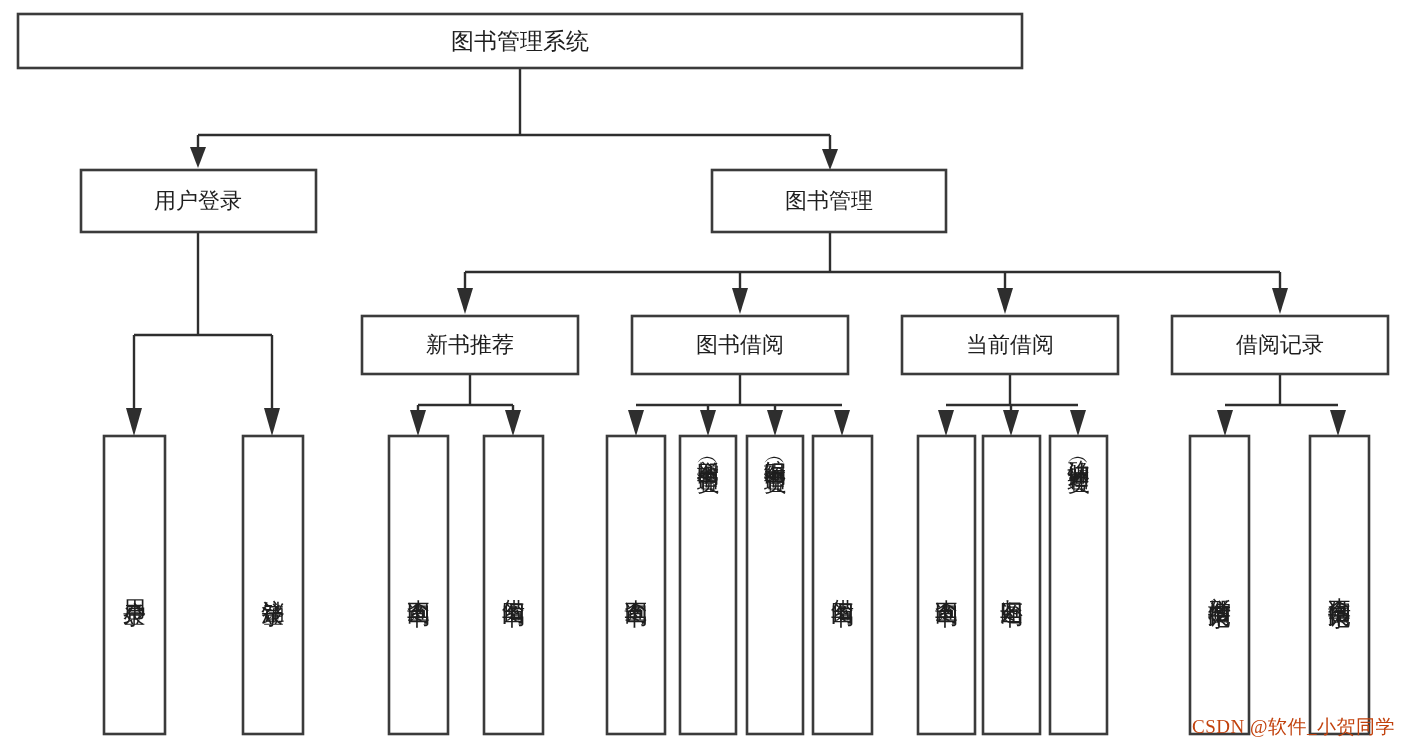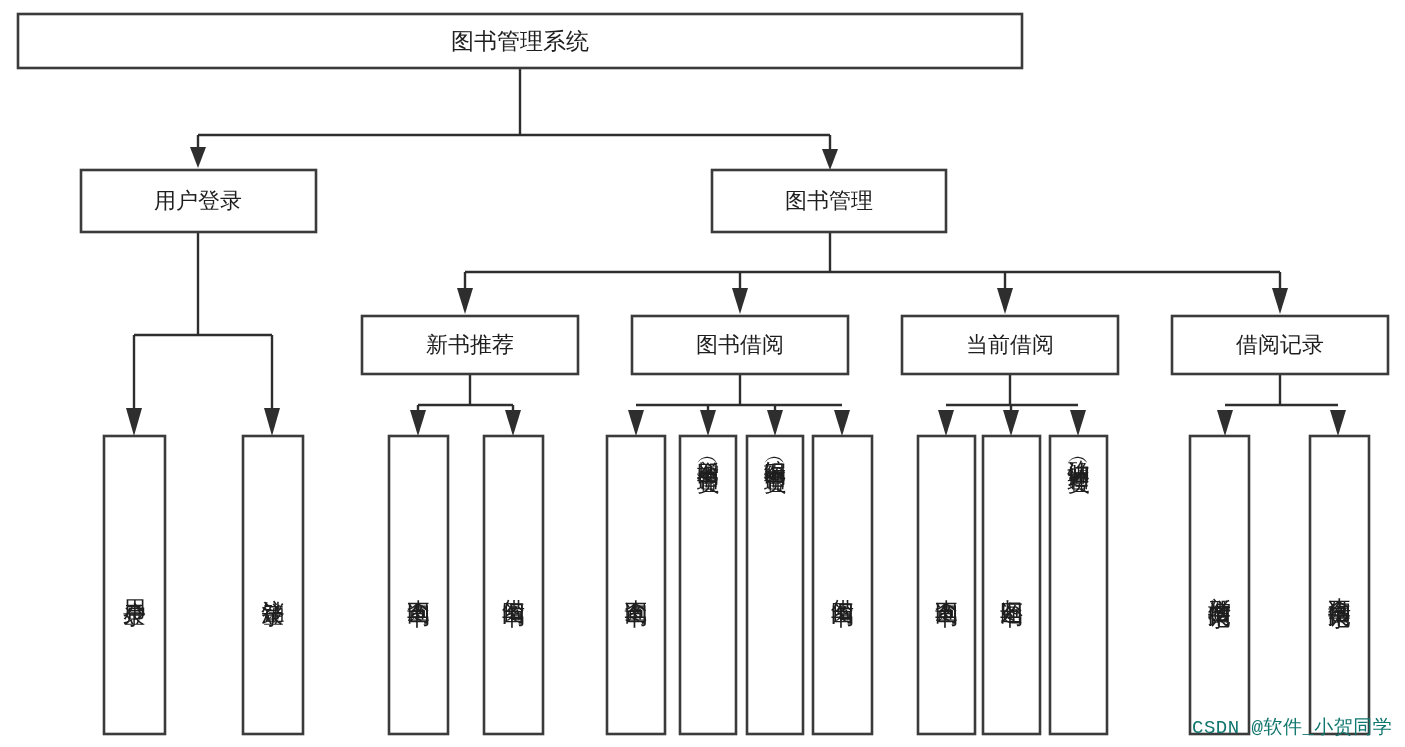--- a/index.html
+++ b/index.html
@@ -64,23 +64,23 @@
     font-family: "DejaVu Sans", "Liberation Sans", sans-serif;
     font-size: 23px;
     line-height: 1.0;
     letter-spacing: 2px;
     color: #1e1e1e;
     white-space: nowrap;
     text-align: center;
   }
   .watermark {
     position: absolute;
-    font-family: Liberation Mono, monospace;
+    font-family: Liberation Serif, serif;
     font-size: 19px;
-    color: #0f766e;
+    color: #c2410c;
     white-space: nowrap;
     letter-spacing: 0.5px;
   }
 </style>
 </head>
 <body>
 
 <div id="diagram-root">
 
   <svg class="diagram-canvas" viewBox="0 0 1405 747">

